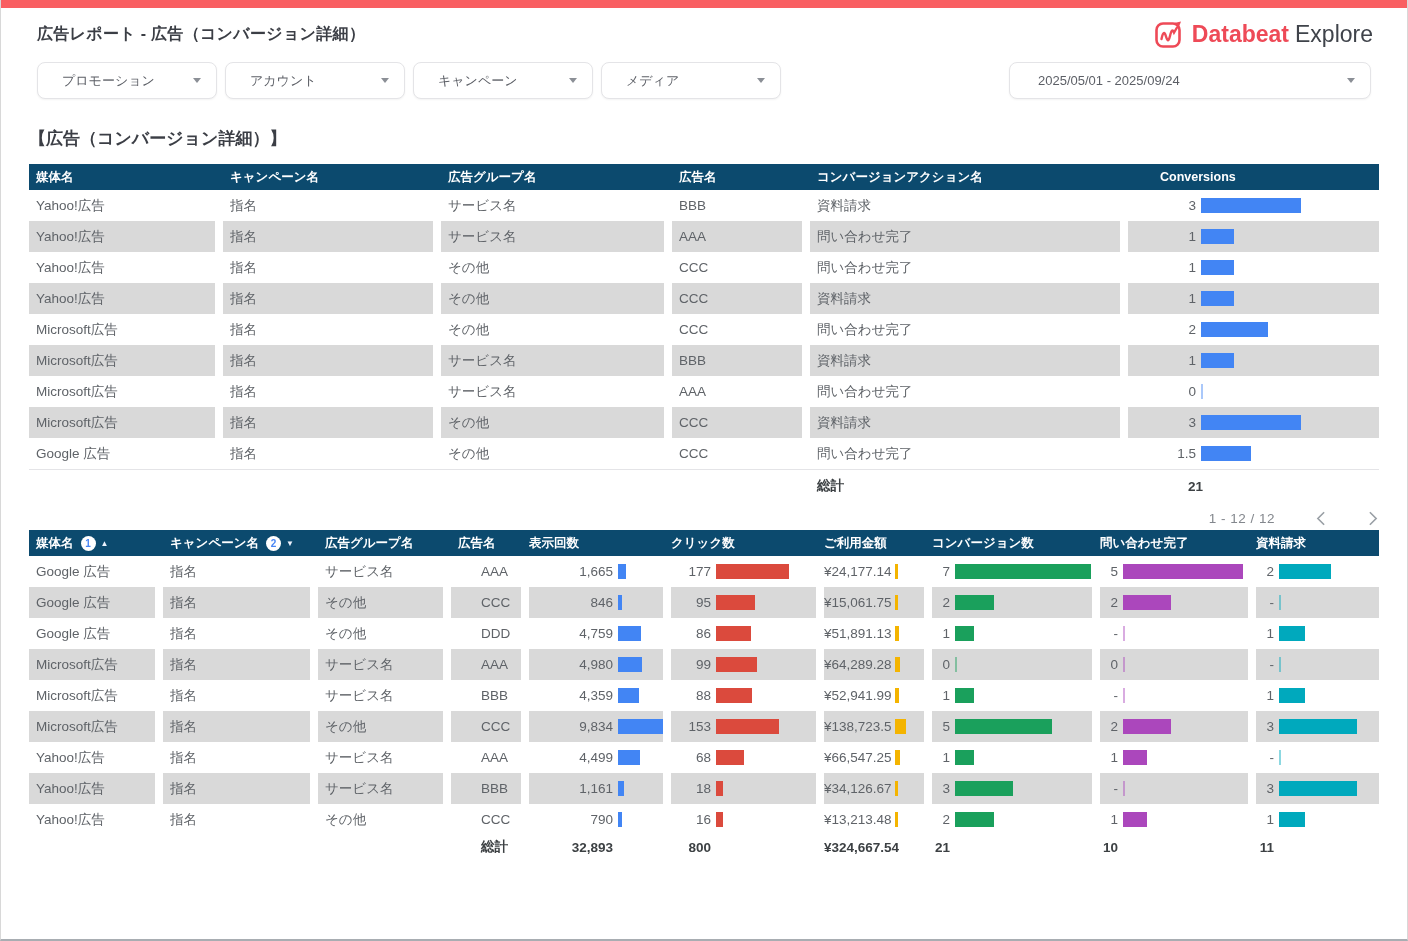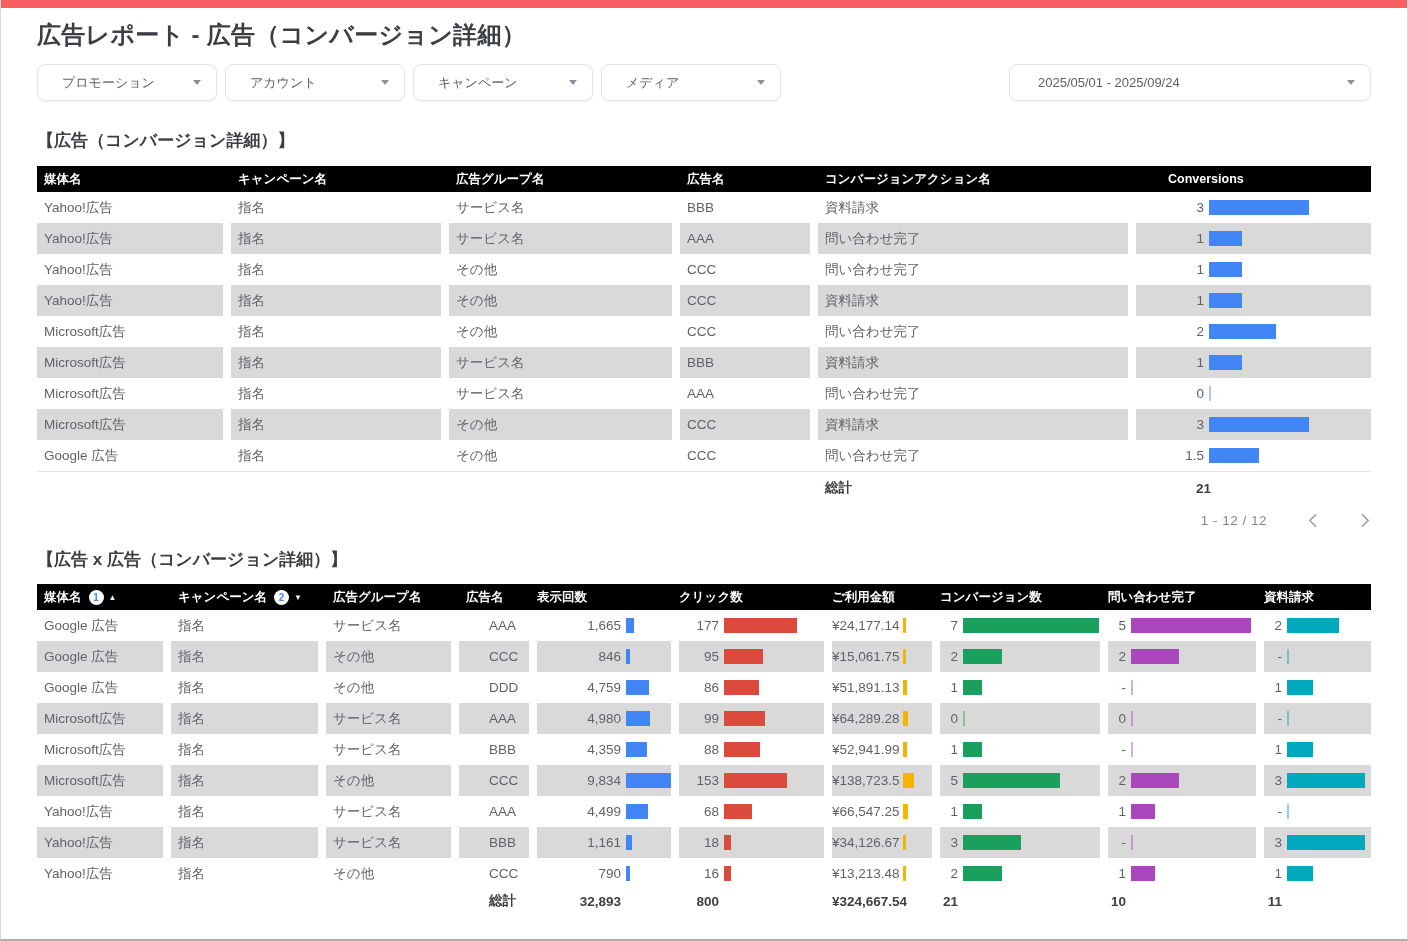--- a/index.html
+++ b/index.html
@@ -1,35 +1,35 @@
 <!DOCTYPE html>
 <html><head>
 <meta charset="utf-8">
 <style>
   html,body{margin:0;padding:0;background:#fff;}
   body{width:1408px;height:941px;overflow:hidden;font-family:"Liberation Sans",sans-serif;}
   .page{box-sizing:border-box;width:1408px;height:941px;border-left:1px solid #d8d8d8;border-right:1px solid #d8d8d8;border-bottom:2px solid #a8adb2;background:#fff;}
   .topbar{height:8px;background:#f95f62;}
   .header-row{display:flex;justify-content:space-between;align-items:center;padding:11px 34px 0 36px;}
-  .page-title{margin:0;font-size:24px;font-weight:bold;color:#3b3e45;letter-spacing:.3px;}
+  .page-title{margin:0;font-size:16px;font-weight:bold;color:#3b3e45;letter-spacing:.3px;}
   .logo{display:flex;align-items:center;}
   .logo svg{margin-right:8px;}
   .logo-brand{font-size:23px;font-weight:bold;color:#ee4a57;}
   .logo-suffix{font-size:23px;font-weight:500;color:#3f434a;margin-left:6px;}
   .filter-row{display:flex;gap:8px;padding:13px 36px 0 36px;align-items:flex-start;}
   .chip{box-sizing:border-box;width:180px;height:37px;background:#fff;border:1px solid #e4e4e7;border-radius:8px;box-shadow:0 1px 2px rgba(0,0,0,.05);display:flex;align-items:center;justify-content:space-between;padding:0 15px 0 24px;font-size:13px;color:#5c5f66;cursor:pointer;}
   .chip-date{width:362px;margin-left:auto;padding-left:28px;}
   .caret{width:0;height:0;border-left:4px solid transparent;border-right:4px solid transparent;border-top:5px solid #8b8f96;}
-  .section{padding:0 36px;}
+  .section{padding:0 28px;}
   .sec-title{font-size:17px;font-weight:bold;color:#3b3e45;margin:0;}
   .sec-title.first{margin-top:28px;margin-bottom:14px;}
   .sec-title.second{margin-top:16px;margin-bottom:13px;}
   .grid1{display:grid;grid-template-columns:186px 210px 223px 130px 310px 1fr;column-gap:8px;}
   .grid2{display:grid;grid-template-columns:126px 147px 125px 70px 134px 145px 100px 160px 148px 1fr;column-gap:8px;}
-  .thead{background:#000000;color:#fff;font-size:12.5px;font-weight:bold;height:26px;align-items:center;}
+  .thead{background:#0c4a6e;color:#fff;font-size:12.5px;font-weight:bold;height:26px;align-items:center;}
   .hcell{padding-left:7px;white-space:nowrap;display:flex;align-items:center;overflow:hidden;cursor:pointer;}
   .hcell.hnum{padding-left:0;}
   .hcell.h-conv{padding-left:32px;justify-content:flex-start;}
   .sbadge{width:15px;height:15px;border-radius:50%;background:#fff;color:#4886f5;font-size:10px;font-weight:bold;display:inline-flex;align-items:center;justify-content:center;margin-left:7px;flex-shrink:0;}
   .sarrow{font-size:8px;color:#eef3fe;margin-left:5px;}
   .trow{height:31px;align-items:stretch;font-size:13.5px;color:#5f6368;}
   .cell{display:flex;align-items:center;padding-left:7px;box-sizing:border-box;white-space:nowrap;overflow:hidden;}
   .striped .cell{background:#d9d9d9;}
   .cell.adname2{padding-left:30px;}
   .numcell{padding-left:0;}
@@ -46,20 +46,31 @@
   .pag .pag-label{letter-spacing:.5px;}
 </style>
 </head>
 <body>
 
 <div class="page">
   <div class="topbar"></div>
 
   <div class="header-row">
     <h1 class="page-title">広告レポート - 広告（コンバージョン詳細）</h1>
+    <div class="logo">
+      <span style="display:flex;">
+        <svg width="30" height="30" viewBox="0 0 30 30">
+          <rect x="2.5" y="4.5" width="23" height="23" rx="6.5" fill="none" stroke="#ee4a57" stroke-width="2.6"></rect>
+          <path d="M7.5 20 C9 12.5,10.5 12.5,12 17.5 S14.5 23,16 17 S18.5 10,20 13.5 L23 8.5" fill="none" stroke="#ee4a57" stroke-width="2.4" stroke-linecap="round"></path>
+          <path d="M20 4 L27 2.5 L24.5 9 Z" fill="#ee4a57"></path>
+        </svg>
+      </span>
+      <span class="logo-brand">Databeat</span>
+      <span class="logo-suffix">Explore</span>
+    </div>
   </div>
 
   <div class="filter-row">
     <span id="filter-chips" style="display:contents;"><div class="chip">
           <span>プロモーション</span>
           <span class="caret"></span>
         </div><div class="chip">
           <span>アカウント</span>
           <span class="caret"></span>
         </div><div class="chip">
@@ -307,21 +318,20 @@
       </span>
       <span class="chev">
         <svg width="12" height="15" viewBox="0 0 8 12">
             <path d="M1.5 1 L6.5 6 L1.5 11" fill="none" stroke="#9aa0a6" stroke-width="1.3"></path>
           </svg>
       </span>
     </div>
   </div>
 
   <div class="section">
-    <h2 class="sec-title second">【広告 x 広告（コンバージョン詳細）】</h2>
     <div class="thead grid2" id="t2-head">
         <div class="hcell">
           <span>媒体名</span>
           <span class="sbadge">1</span>
           <span class="sarrow">▲</span>
         </div>
         <div class="hcell">
           <span>キャンペーン名</span>
           <span class="sbadge">2</span>
           <span class="sarrow">▼</span>

